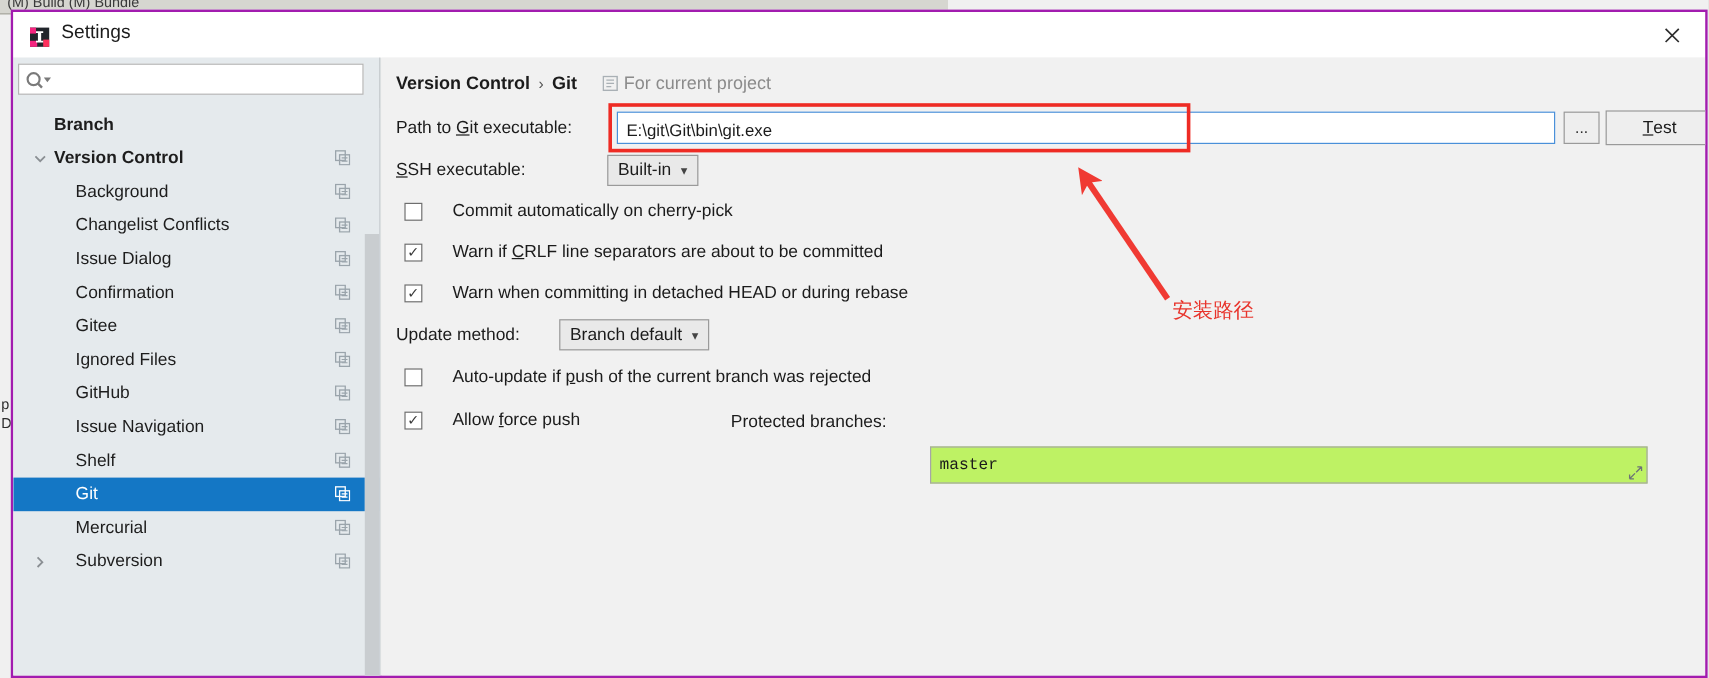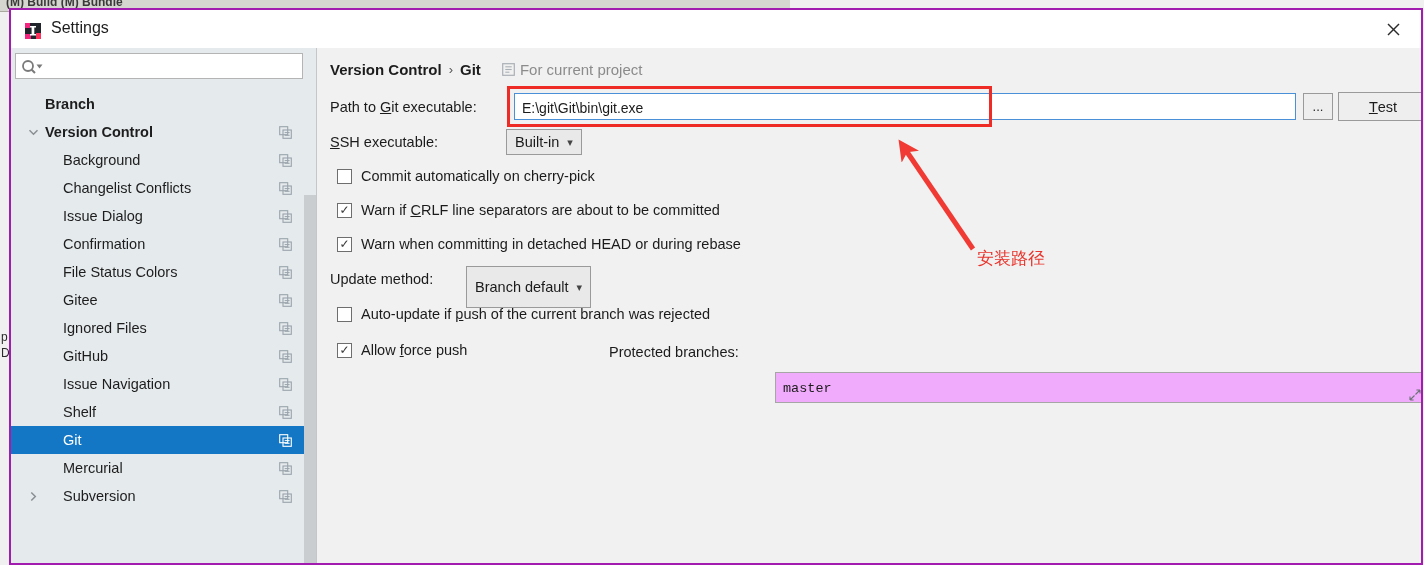--- a/index.html
+++ b/index.html
@@ -13,21 +13,20 @@
   
   #bg-window {
     position: absolute; left: 0; top: 0; width: 1424px; height: 565px;
     background: #f0f0f0;
   }
   #bg-titlebar {
     position: absolute; left: 0; top: 0; width: 790px; height: 11px;
     background: #d6d6d0;
     border-bottom: 1px solid #a9a9a0;
     overflow: hidden;
-    font-weight: bold;
   }
   #bg-titlebar-text {
     position: absolute; left: 6px; top: -5px;
     font-size: 12px; color: #3a3a3a; white-space: nowrap;
   }
   .bg-edge-text {
     position: absolute; left: 1px;
     font-size: 12px; color: #2b2b2b;
     white-space: nowrap;
   }
@@ -193,37 +192,37 @@
     padding: 0 8px;
     cursor: pointer;
     font-size: 14.5px; color: #1b1b1b;
     white-space: nowrap;
     gap: 8px;
   }
   .combo .chev { color: #444; font-size: 11px; }
 
   .cb-row {
     position: absolute;
-    display: flex; align-items: center; gap: 9px;
+    display: flex; align-items: center; gap: 25px;
     cursor: pointer;
   }
   .cb-box {
     width: 15px; height: 15px; min-width: 15px;
     background: #ffffff;
     border: 1px solid #6e6e6e;
     box-sizing: border-box;
     display: flex; align-items: center; justify-content: center;
     font-size: 12px; color: #3b3b3b; line-height: 1;
   }
   .cb-label { font-size: 14.5px; color: #1b1b1b; white-space: nowrap; }
 
   #protected-field {
     position: absolute; left: 457px; top: 324px;
-    width: 650px; height: 31px;
-    background: #f0abfc;
+    width: 598px; height: 31px;
+    background: #bef264;
     border: 1px solid #a6a6a6;
     box-sizing: border-box;
   }
   #protected-input {
     position: absolute; left: 5px; top: 5px; right: 22px; height: 19px;
     border: 0; outline: 0; background: transparent;
     font-family: "Liberation Mono", monospace; font-size: 13.5px; color: #1b1b1b;
   }
   #protected-resize {
     position: absolute; right: 3px; bottom: 3px;
@@ -341,30 +340,20 @@
           <span class="label">Confirmation</span>
           <span class="cfg-icon"><svg width="13" height="13" viewBox="0 0 13 13">
               <rect x="0.7" y="0.7" width="8" height="8" fill="none" stroke="#9aa4ab" stroke-width="1.1"></rect>
               <rect x="4" y="4" width="8.3" height="8.3" fill="none" stroke="#9aa4ab" stroke-width="1.1"></rect>
               <line x1="5.7" y1="6.6" x2="10.6" y2="6.6" stroke="#9aa4ab" stroke-width="1"></line>
               <line x1="5.7" y1="9.3" x2="10.6" y2="9.3" stroke="#9aa4ab" stroke-width="1"></line>
             </svg></span>
         </div>
         <div class="tree-row child">
           <span class="twisty empty"></span>
-          <span class="label">File Status Colors</span>
-          <span class="cfg-icon"><svg width="13" height="13" viewBox="0 0 13 13">
-              <rect x="0.7" y="0.7" width="8" height="8" fill="none" stroke="#9aa4ab" stroke-width="1.1"></rect>
-              <rect x="4" y="4" width="8.3" height="8.3" fill="none" stroke="#9aa4ab" stroke-width="1.1"></rect>
-              <line x1="5.7" y1="6.6" x2="10.6" y2="6.6" stroke="#9aa4ab" stroke-width="1"></line>
-              <line x1="5.7" y1="9.3" x2="10.6" y2="9.3" stroke="#9aa4ab" stroke-width="1"></line>
-            </svg></span>
-        </div>
-        <div class="tree-row child">
-          <span class="twisty empty"></span>
           <span class="label">Gitee</span>
           <span class="cfg-icon"><svg width="13" height="13" viewBox="0 0 13 13">
               <rect x="0.7" y="0.7" width="8" height="8" fill="none" stroke="#9aa4ab" stroke-width="1.1"></rect>
               <rect x="4" y="4" width="8.3" height="8.3" fill="none" stroke="#9aa4ab" stroke-width="1.1"></rect>
               <line x1="5.7" y1="6.6" x2="10.6" y2="6.6" stroke="#9aa4ab" stroke-width="1"></line>
               <line x1="5.7" y1="9.3" x2="10.6" y2="9.3" stroke="#9aa4ab" stroke-width="1"></line>
             </svg></span>
         </div>
         <div class="tree-row child">
           <span class="twisty empty"></span>
@@ -496,21 +485,21 @@
     </div>
 
     <div class="cb-row" style="left:19px; top:188px;">
       <span class="cb-box">
           <span>✓</span>
         </span>
       <span class="cb-label">Warn when committing in detached HEAD or during rebase</span>
     </div>
 
     <div class="form-label" style="left:12px; top:223px;">Update method:</div>
-    <div class="combo" style="left:148px; top:218px; height:42px;">
+    <div class="combo" style="left:148px; top:218px; height:26px;">
       <span>Branch default</span>
       <span class="chev">▾</span>
     </div>
 
     <div class="cb-row" style="left:19px; top:258px;">
       <span class="cb-box"></span>
       <span class="cb-label"><span>Auto-update if </span><span class="mn">p</span><span>ush of the current branch was rejected</span></span>
     </div>
 
     <div class="cb-row" style="left:19px; top:294px;">

